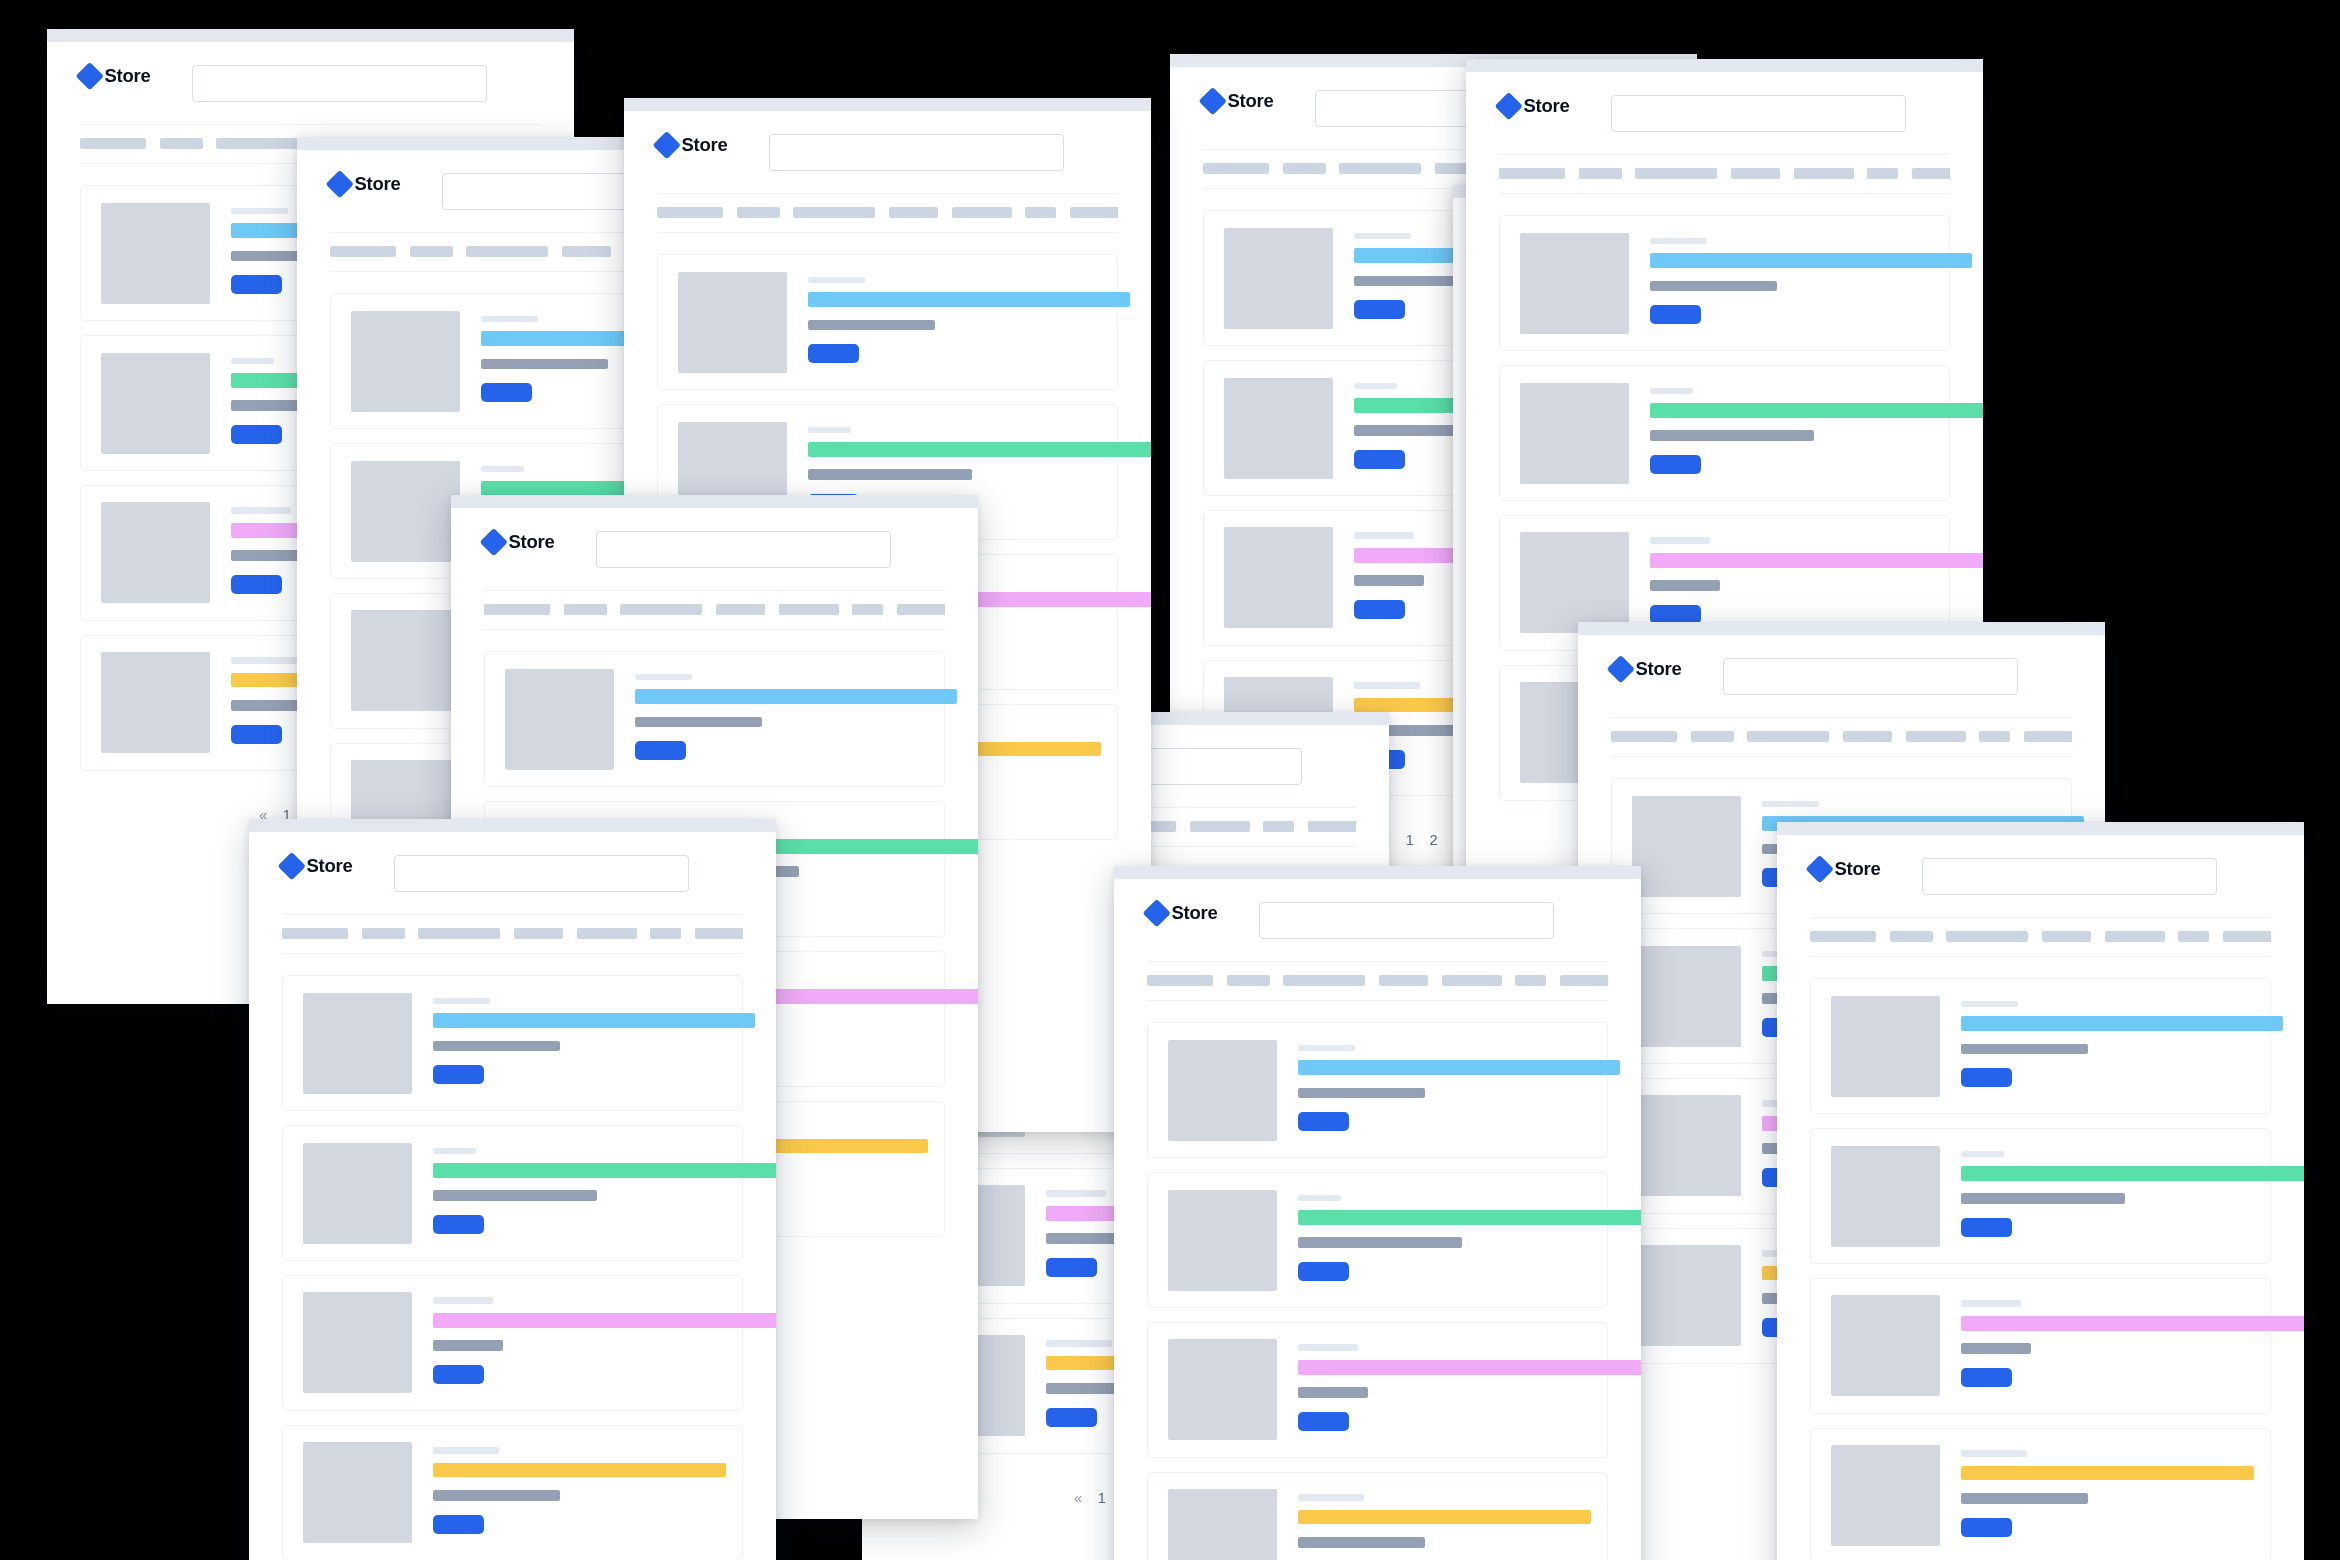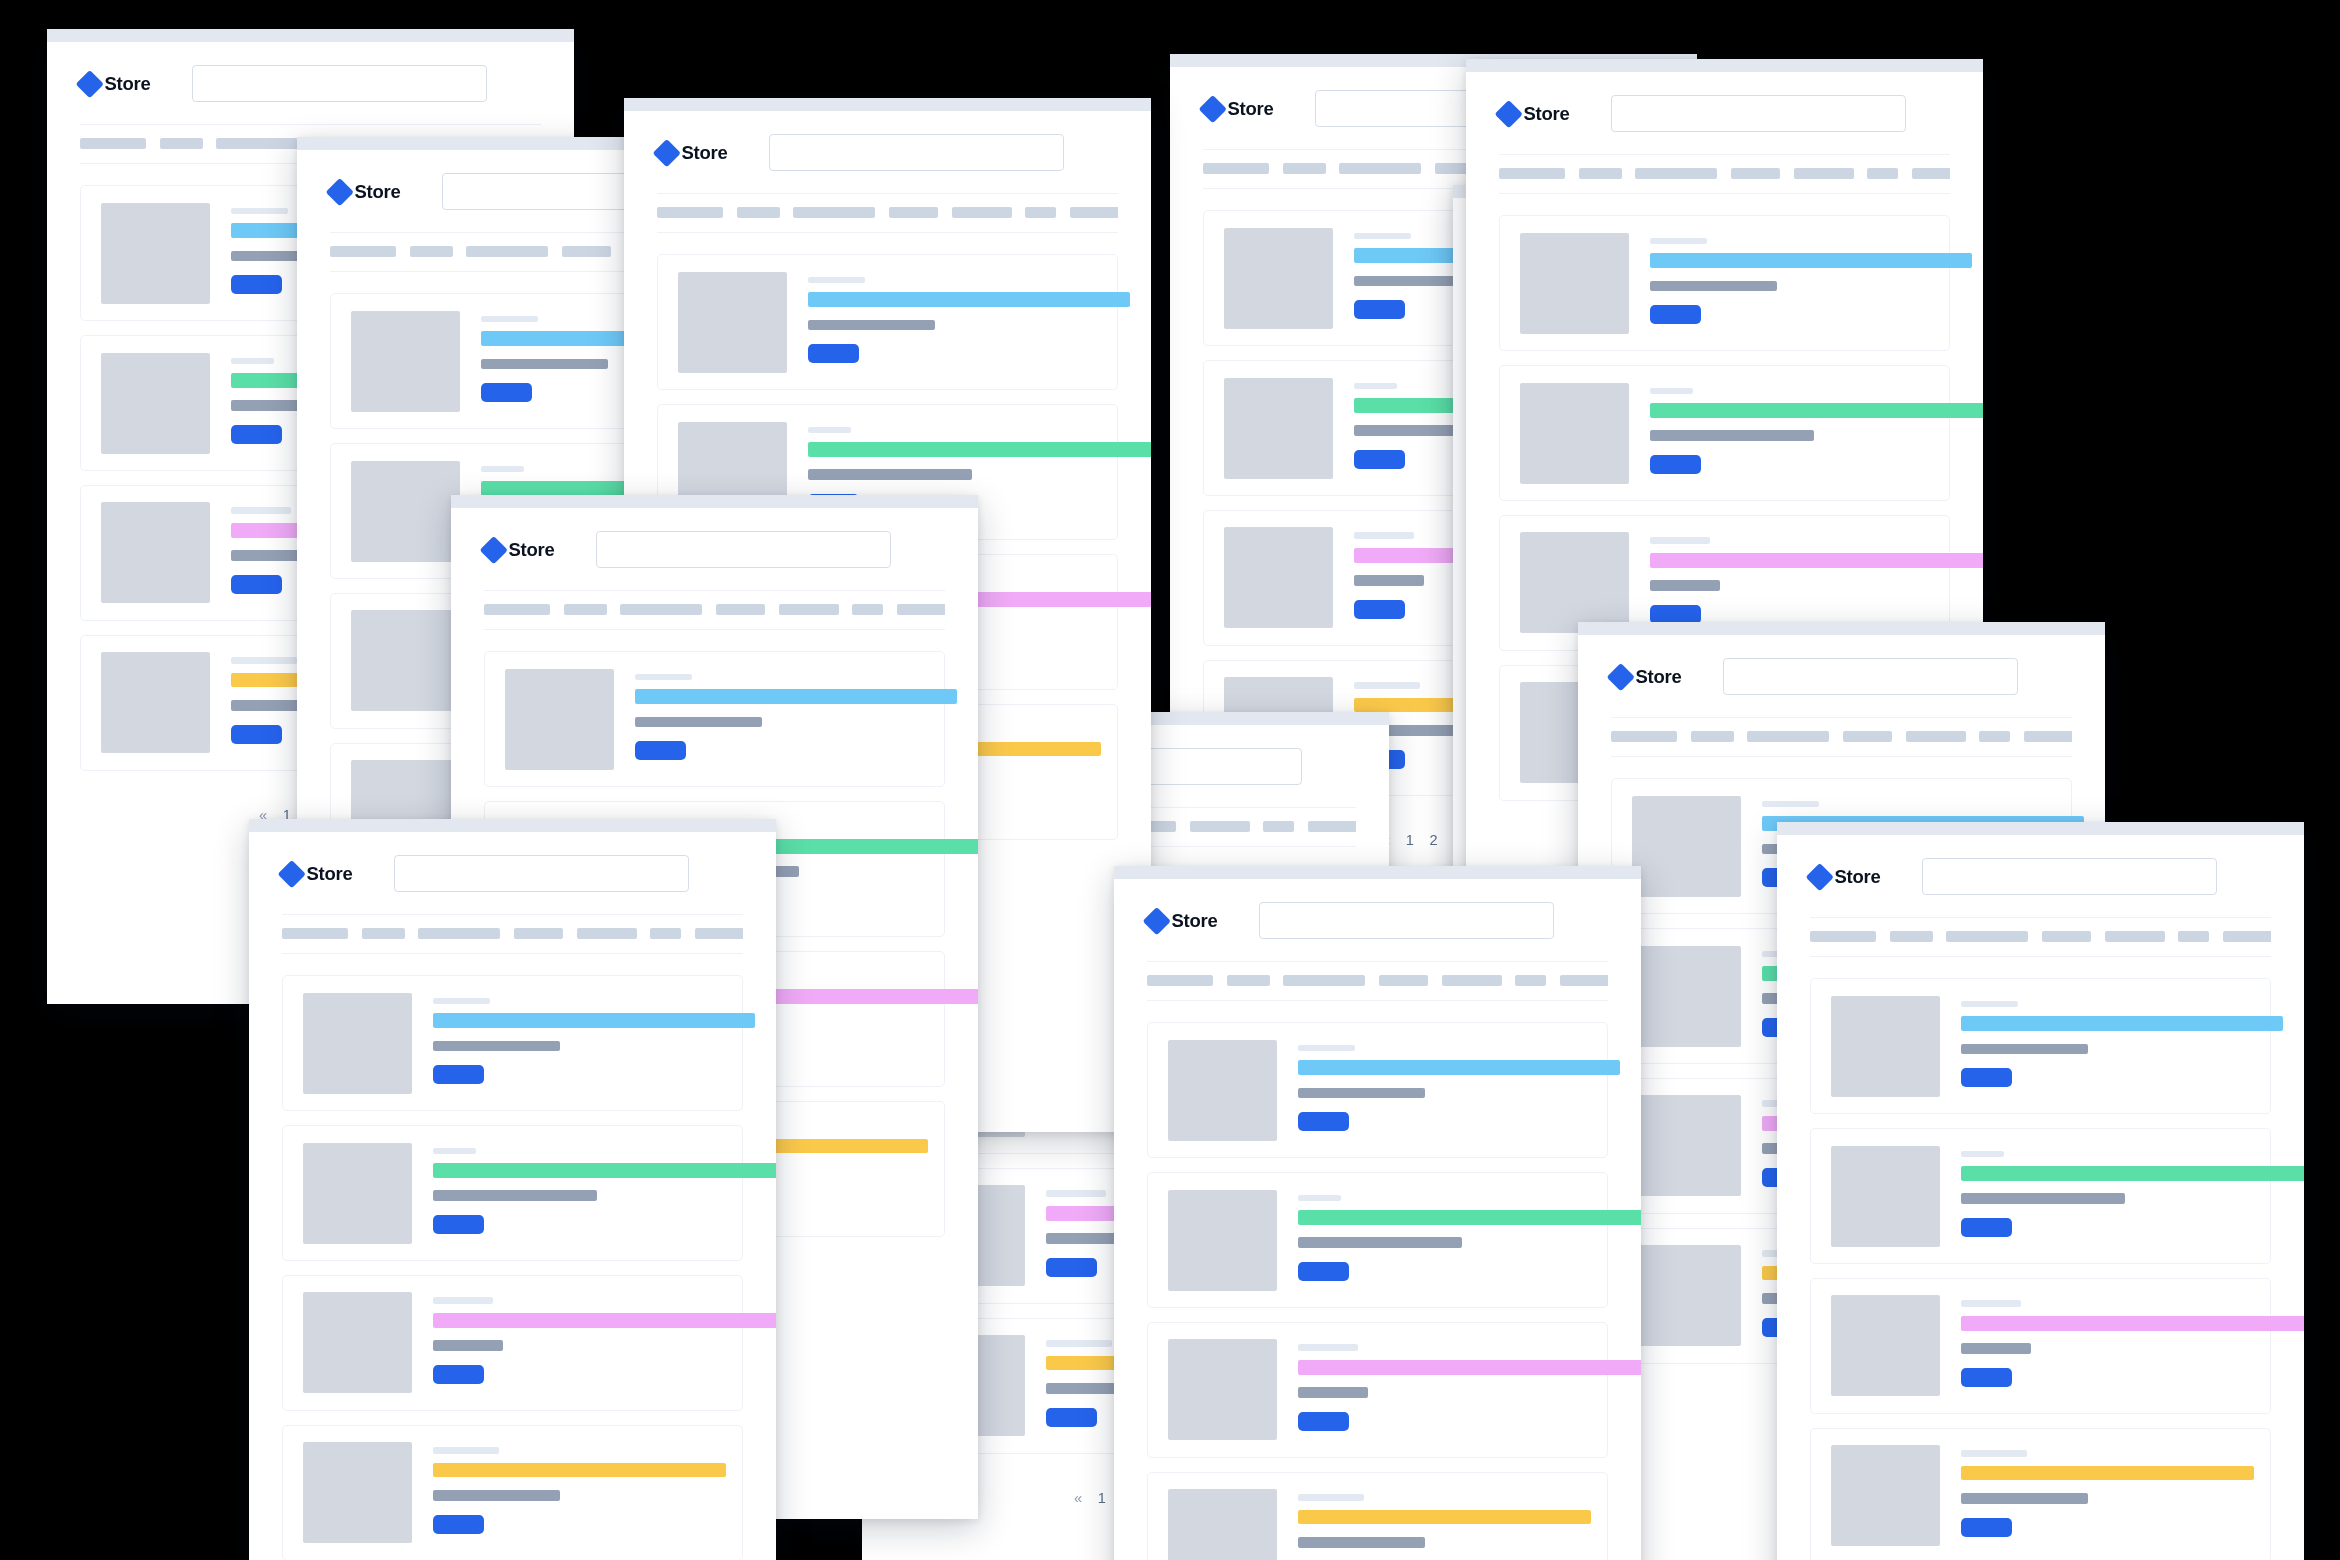--- a/index.html
+++ b/index.html
@@ -35,21 +35,21 @@
     flex: 0 0 auto;
   }
   .win-body {
     padding: 0 33px;
     box-sizing: border-box;
   }
 
   
   .hdr {
     display: flex;
-    align-items: center;
+    align-items: flex-start;
     padding: 23.4px 0 21.5px 0;
     gap: 41px;
   }
   .brand {
     display: flex;
     align-items: center;
     gap: 4.9px;
     flex: 0 0 auto;
   }
   .diamond {

